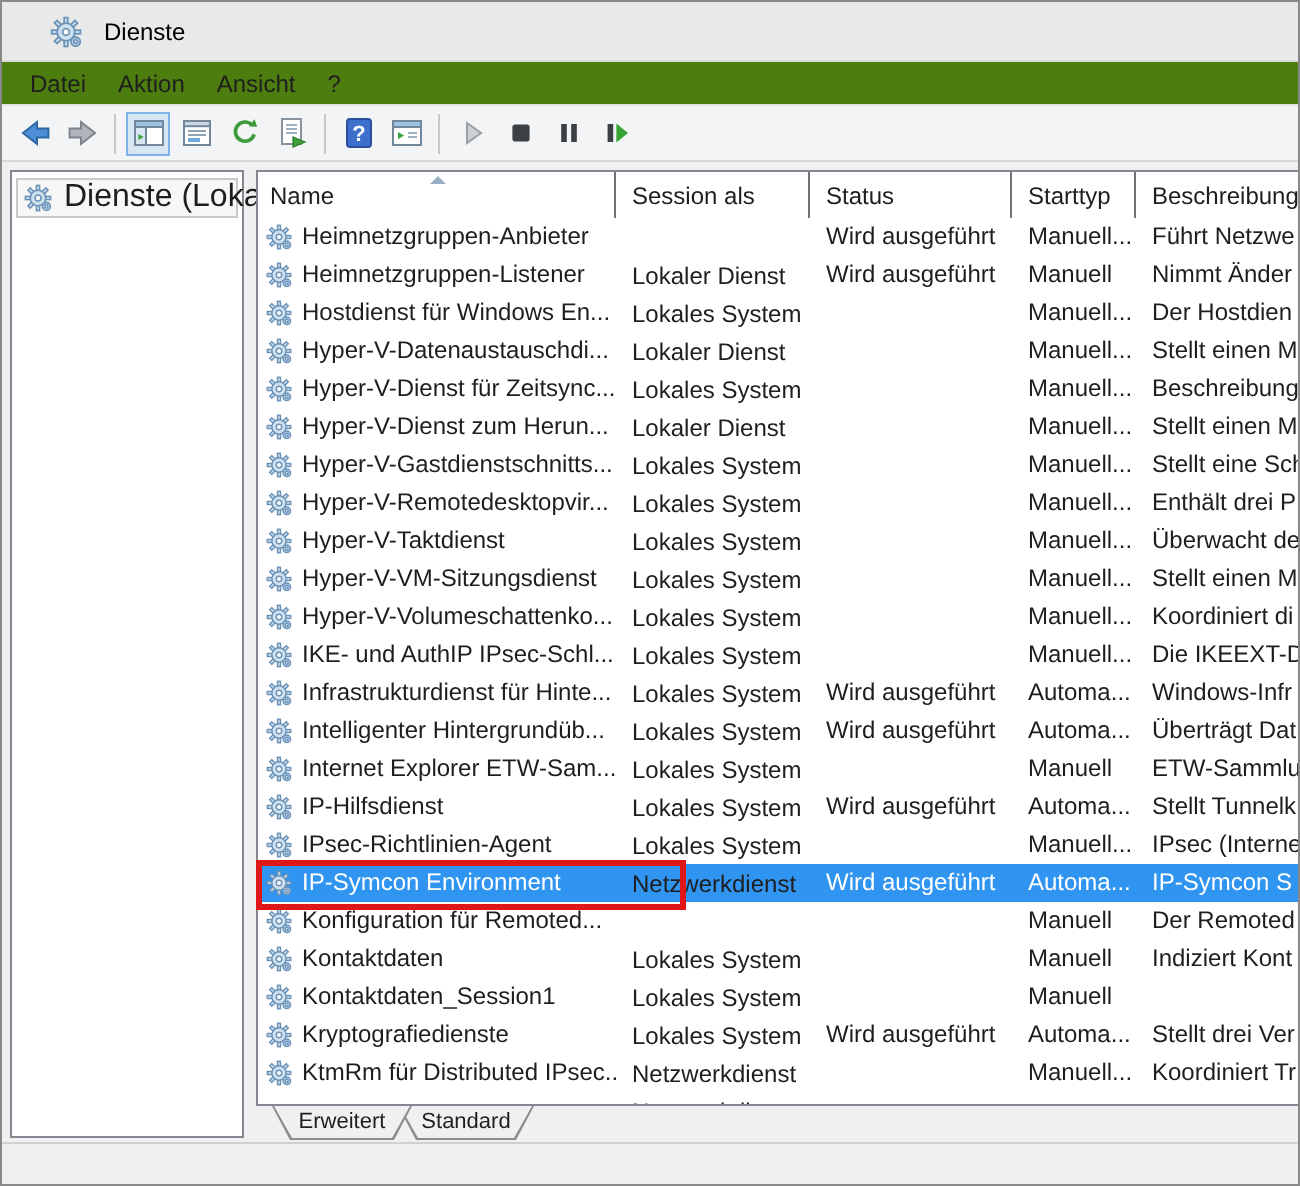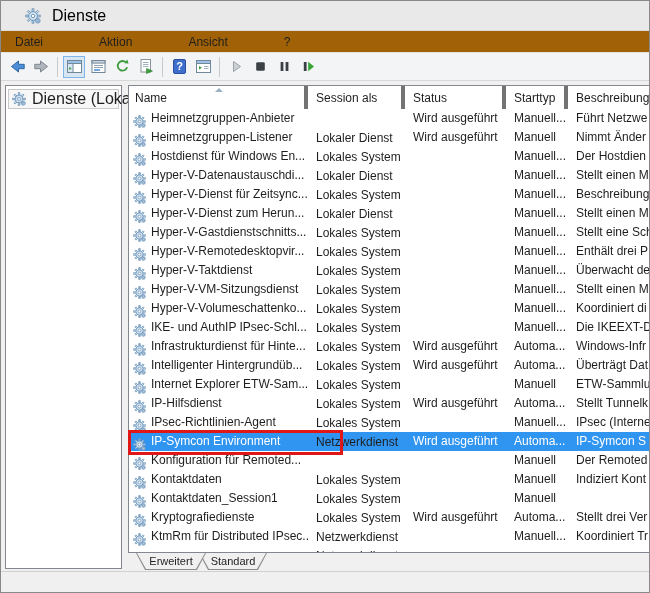--- a/index.html
+++ b/index.html
@@ -6,51 +6,51 @@
   *{box-sizing:border-box;}
   .window{
     position:relative;width:650px;height:593px;
     background:#f0f0f0;border:1px solid #898989;overflow:hidden;
     font-family:"Liberation Sans","DejaVu Sans",sans-serif;
     -webkit-font-smoothing:antialiased;color:#1e1e1e;
   }
   
   .titlebar{height:30px;background:#e9e9e9;display:flex;align-items:center;border-bottom:1px solid #dcdcdc;}
   .titlebar .app-icon{margin-left:24px;width:16px;height:16px;}
-  .titlebar .title{margin-left:11px;font-size:16px;color:#000;}
-  
-  .menubar{height:22px;background:#a16207;display:flex;align-items:center;padding-left:6px;border-bottom:1px solid #e3e3e3;gap:40px;}
+  .titlebar .title{margin-left:11px;font-size:12px;color:#000;}
+  
+  .menubar{height:22px;background:#4d7c0f;display:flex;align-items:center;padding-left:6px;border-bottom:1px solid #e3e3e3;}
   .menubar .mi{font-size:12px;padding:2px 8px;cursor:default;}
   
   .toolbar{height:28px;background:#f3f4f5;display:flex;align-items:center;padding-left:4px;border-bottom:1px solid #d7d7d7;}
   .tbtn{width:22px;height:22px;display:flex;align-items:center;justify-content:center;margin:0 1px;border:1px solid transparent;}
   .tbtn.active{background:#d8e6f2;border:1px solid #7eb4ea;}
   .tsep{width:1px;height:20px;background:#c9c9c9;margin:0 4px;}
   .tbtn svg{width:17px;height:17px;}
   
   .content{position:absolute;left:0;top:80px;width:650px;height:490px;background:#f0f0f0;}
   .tree-panel{position:absolute;left:4px;top:4px;width:117px;height:484px;background:#fff;border:1px solid #828790;padding-top:2px;}
   .tree-item{margin:1px 2px;height:20px;display:flex;align-items:center;border:1px solid #c9c9c9;background:#f7f7f7;padding-left:3px;}
   .tree-item svg{width:14px;height:14px;flex:0 0 auto;}
   .tree-item .lbl{font-size:16px;margin-left:6px;white-space:nowrap;}
   .main-panel{position:absolute;left:127px;top:4px;width:524px;height:468px;background:#fff;border:1px solid #828790;overflow:hidden;}
   
   .list-header{display:flex;height:23px;background:#fff;}
-  .hcell{position:relative;font-size:12px;color:#1e1e1e;display:flex;align-items:center;padding-left:8px;border-right:4px solid #737373;white-space:nowrap;overflow:hidden;}
+  .hcell{position:relative;font-size:12px;color:#1e1e1e;display:flex;align-items:center;padding-left:8px;border-right:1px solid #737373;white-space:nowrap;overflow:hidden;}
   .hcell.h-name{width:179px;padding-left:6px;}
   .hcell.h-logon{width:97px;}
   .hcell.h-status{width:101px;}
   .hcell.h-start{width:62px;}
   .hcell.h-desc{flex:1;border-right:none;}
   .sort-arrow{position:absolute;top:2px;left:86px;width:0;height:0;
     border-left:4px solid transparent;border-right:4px solid transparent;border-bottom:4px solid #99afc4;}
   
   .row{display:flex;height:19px;align-items:center;font-size:12px;}
   .row .cell{white-space:nowrap;overflow:hidden;height:19px;line-height:19px;}
-  .c-name{width:179px;display:flex;align-items:flex-end;padding-left:4px;}
+  .c-name{width:179px;display:flex;align-items:center;padding-left:4px;}
   .c-name .gear{width:13px;height:13px;flex:0 0 auto;margin-right:5px;}
   .c-logon{width:97px;padding-left:8px;margin-top:40px;}
   .c-status{width:101px;padding-left:8px;}
   .c-start{width:62px;padding-left:8px;}
   .c-desc{flex:1;padding-left:8px;}
   .row.selected{background:#3094f1;color:#fff;}
   
   .tab-row{position:absolute;left:135px;top:472px;height:18px;display:flex;align-items:flex-start;}
   .tab{position:relative;height:17px;margin-right:-7px;}
   .tab .shape{position:absolute;inset:0;background:#8c8c8c;clip-path:polygon(0 0,100% 0,calc(100% - 9px) 100%,9px 100%);}

